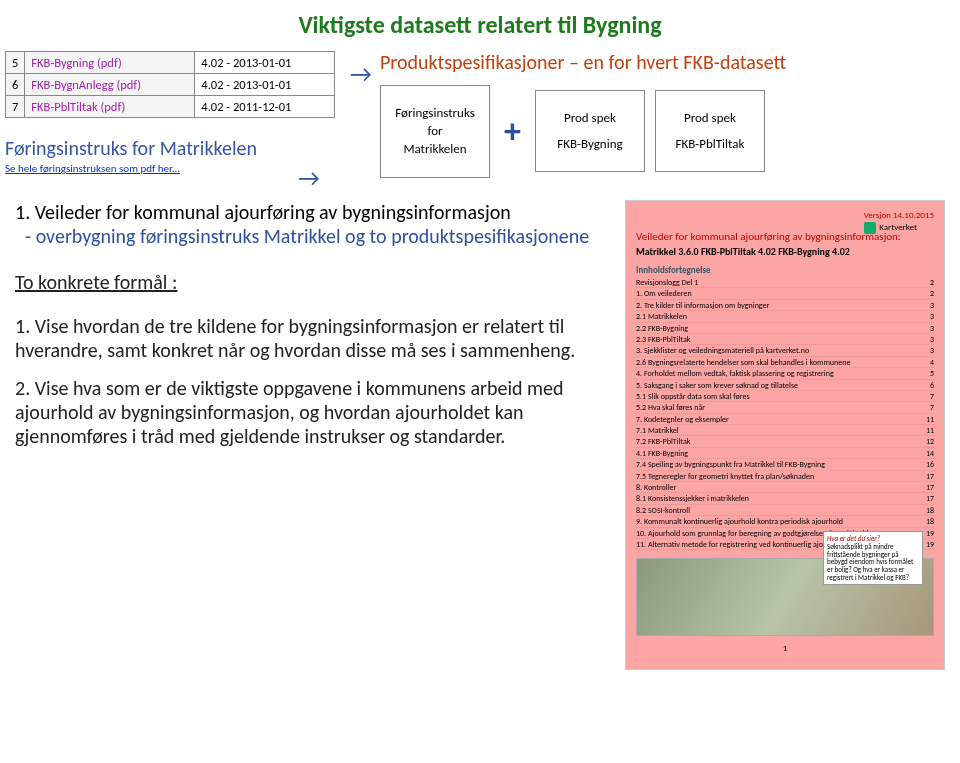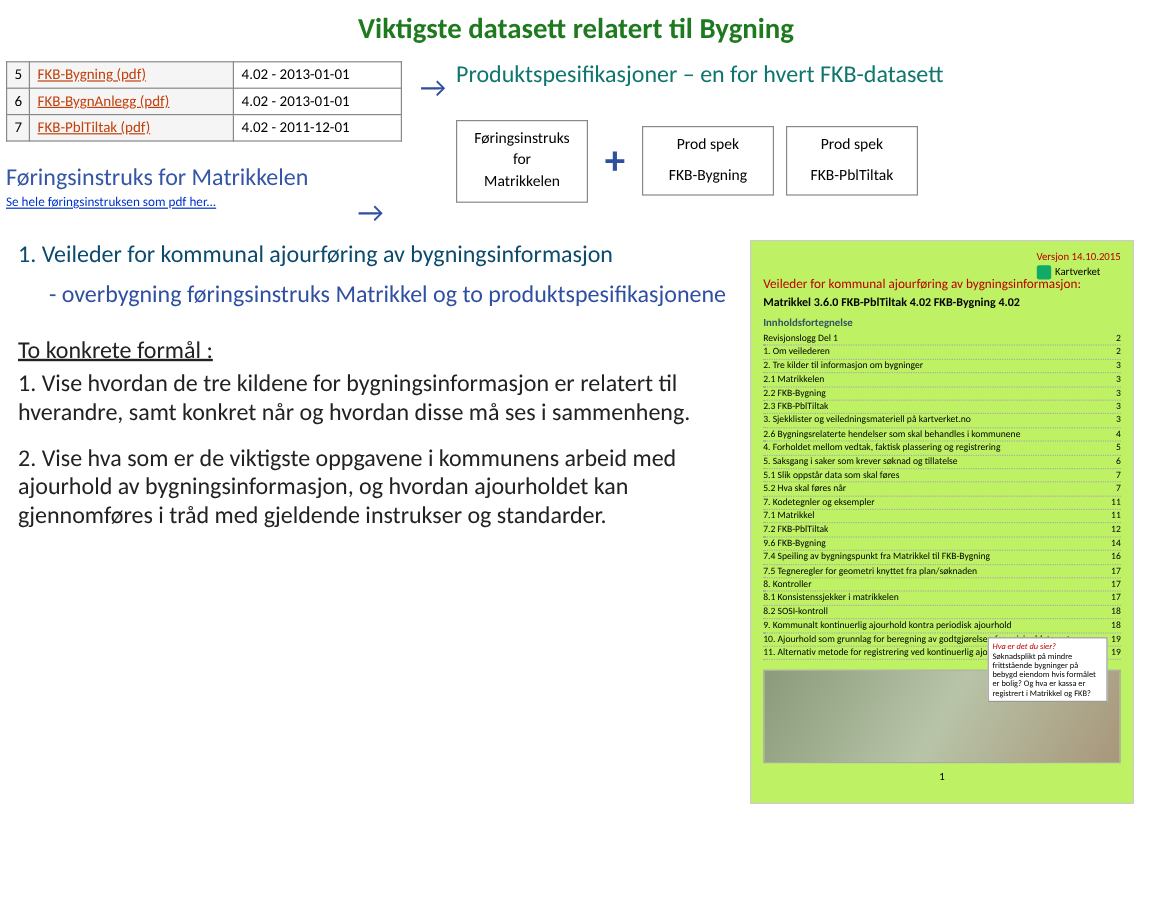--- a/index.html
+++ b/index.html
@@ -28,21 +28,21 @@
     width: 100%;
     font-size: 12.5px;
   }
   .table-block td {
     border: 1px solid #888;
     padding: 3px 6px;
     background: #f5f5f5;
   }
   .table-block td:first-child { width: 18px; text-align: center; background: #f5f5f5; }
   .table-block td:nth-child(2) { width: 170px; }
-  .link { color: #c2410c; text-decoration: underline; }
+  .link { color: #a21caf; }
   .table-block td:nth-child(3) { background: #fff; }
   .table-sub {
     font-size: 12px;
     padding: 2px 6px;
     border-left: 1px solid #888;
     border-right: 1px solid #888;
     border-bottom: 1px solid #888;
     background: #fff;
   }
   .foringsinstruks-label {
@@ -64,60 +64,60 @@
     font-size: 24px;
   }
   .arrow-big2 {
     position: absolute;
     left: 298px;
     top: 112px;
     color: #2f4fa0;
     font-size: 24px;
   }
   .prod-spek-title {
-    color: #0f766e;
+    color: #c2410c;
     font-size: 20px;
-    margin-bottom: 27px;
+    margin-bottom: 12px;
     line-height: 1.1;
   }
   .box-row { display: flex; gap: 10px; align-items: center; margin-top: 8px; }
   .info-box {
     border: 1px solid #888;
-    padding: 6px 10px;
+    padding: 18px 10px;
     min-width: 110px;
     font-size: 13px;
     text-align: center;
     line-height: 1.4;
   }
   .plus {
     font-size: 34px;
     font-weight: bold;
     color: #2f4f9f;
     padding: 0 4px;
   }
   .info-box .prod-label { margin-bottom: 8px; }
 
   .main-content {
     margin: 25px 15px 0 15px;
     display: flex;
     gap: 20px;
   }
   .left-text { width: 590px; font-size: 20px; color: #222; line-height: 1.2; }
-  .left-text .sec1-title { color: #0c4a6e; margin-bottom: 10px; }
-  .left-text .sec1-body { color: #2f4fa0; margin-bottom: 22px; margin-left: 10px; text-align: right; }
-  .left-text .formal-title { text-decoration: underline; margin-bottom: 4px; }
+  .left-text .sec1-title { color: #000000; }
+  .left-text .sec1-body { color: #2f4fa0; margin-bottom: 22px; margin-left: 10px; }
+  .left-text .formal-title { text-decoration: underline; margin-bottom: 20px; }
   .left-text .para { margin-bottom: 14px; }
   .right-doc {
     width: 320px;
     border: 1px solid #ccc;
     font-size: 9px;
     padding: 8px 10px;
     position: relative;
     height: 470px;
-    background: #bef264;
+    background: #fca5a5;
   }
   .right-doc .doc-version { color: #b00; font-size: 9px; text-align: right; }
   .right-doc .doc-logo { position: absolute; right: 27px; top: 20px; font-size: 9px; }
   .right-doc .doc-logo::before {
     content: ""; display: inline-block; width: 12px; height: 12px; background: #1a6; border-radius: 2px; margin-right: 3px; vertical-align: middle;
   }
   .right-doc .doc-title { color: #b00; font-size: 11px; margin-top: 10px; }
   .right-doc .doc-sub { font-size: 10px; font-weight: bold; margin-top: 2px; }
   .right-doc .doc-toc-h { color: #356; font-weight: bold; margin-top: 6px; font-size: 9px; }
   .right-doc .toc { margin-top: 2px; }
@@ -265,21 +265,21 @@
         </div>
         <div class="toc-row">
           <span>7.1 Matrikkel</span>
           <span>11</span>
         </div>
         <div class="toc-row">
           <span>7.2 FKB-PblTiltak</span>
           <span>12</span>
         </div>
         <div class="toc-row">
-          <span>9.6 FKB-Bygning</span>
+          <span>4.1 FKB-Bygning</span>
           <span>14</span>
         </div>
         <div class="toc-row">
           <span>7.4 Speiling av bygningspunkt fra Matrikkel til FKB-Bygning</span>
           <span>16</span>
         </div>
         <div class="toc-row">
           <span>7.5 Tegneregler for geometri knyttet fra plan/søknaden</span>
           <span>17</span>
         </div>

